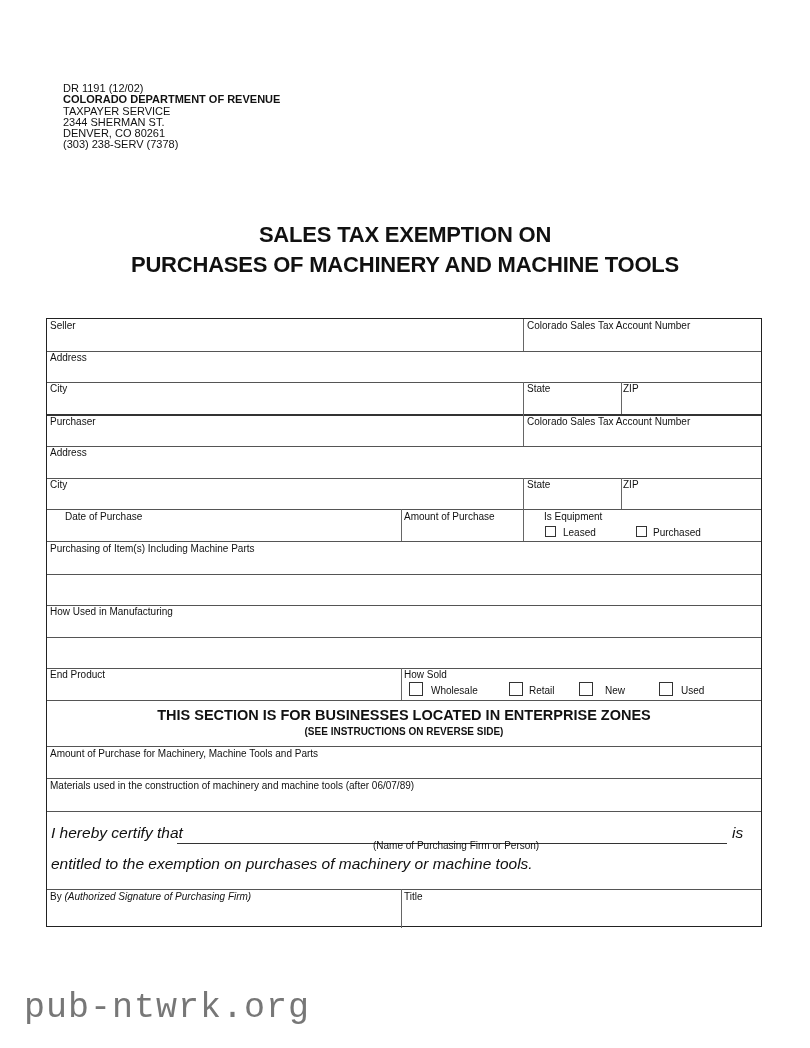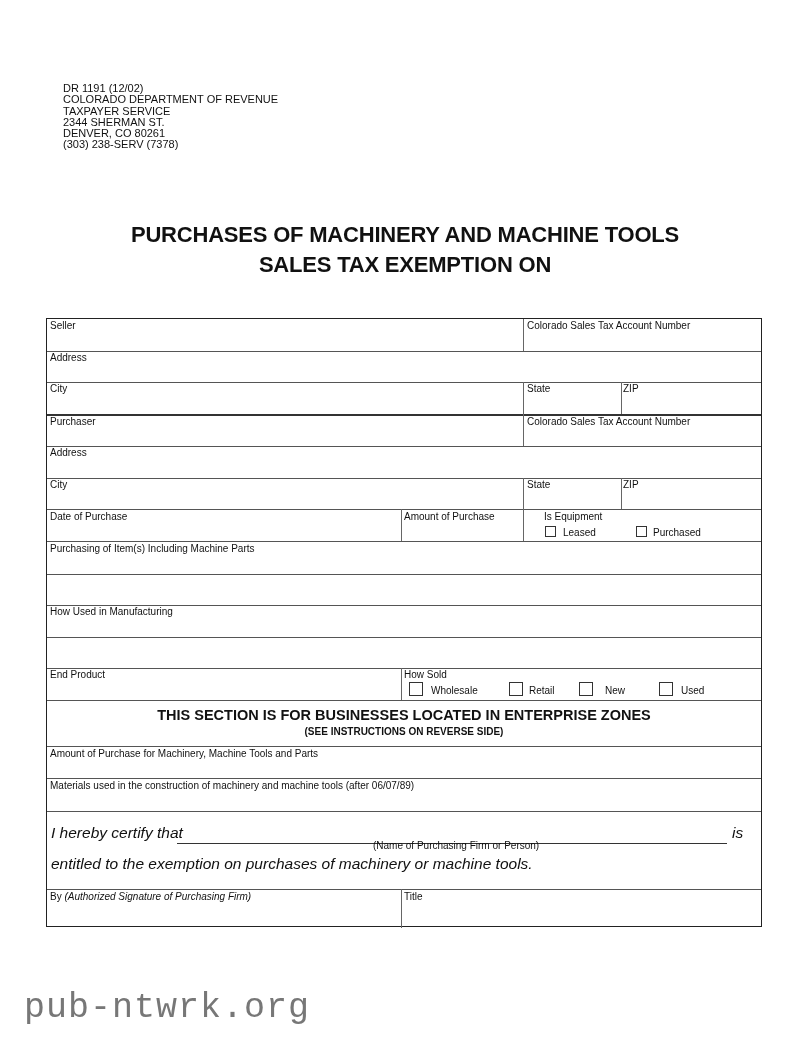--- a/index.html
+++ b/index.html
@@ -1,18 +1,18 @@
 <!DOCTYPE html>
 <html><head>
 <meta charset="utf-8">
 <style>
   html, body { margin:0; padding:0; background:#fff; }
   body { width:810px; height:1048px; position:relative; overflow:hidden; font-family:"Liberation Sans", sans-serif; color:#111; }
   .hdr { position:absolute; left:63px; top:83px; font-size:11px; line-height:11.3px; }
-  .hdr .b { font-weight:normal; }
+  .hdr .b { font-weight:bold; }
   .title { position:absolute; left:0; width:810px; top:220px; text-align:center; font-weight:bold; font-size:22px; line-height:30px; letter-spacing:-0.2px; }
   .form { position:absolute; left:46px; top:318px; width:716px; height:609px; border:1.5px solid #222; box-sizing:border-box; }
   .hl { position:absolute; left:0; right:0; height:0; border-top:1px solid #555; }
   .vl { position:absolute; width:0; border-left:1px solid #666; }
   .lbl { position:absolute; font-size:10px; line-height:12px; white-space:nowrap; }
   .cb { position:absolute; width:11px; height:11px; border:1px solid #333; box-sizing:border-box; background:#fff; }
   .cbl { width:14px; height:14px; }
   .ez1 { position:absolute; left:0; right:0; top:387px; text-align:center; font-weight:bold; font-size:14.5px; }
   .ez2 { position:absolute; left:0; right:0; top:407px; text-align:center; font-weight:bold; font-size:10px; }
   .cert { position:absolute; font-style:italic; font-size:15.5px; white-space:nowrap; }
@@ -25,22 +25,22 @@
 <div class="hdr">
   <div>DR 1191 (12/02)</div>
   <div class="b">COLORADO DEPARTMENT OF REVENUE</div>
   <div>TAXPAYER SERVICE</div>
   <div>2344 SHERMAN ST.</div>
   <div>DENVER, CO 80261</div>
   <div>(303) 238-SERV (7378)</div>
 </div>
 
 <div class="title">
+  <div>SALES TAX EXEMPTION ON</div>
   <div>PURCHASES OF MACHINERY AND MACHINE TOOLS</div>
-  <div>SALES TAX EXEMPTION ON</div>
 </div>
 
 <div class="form">
 
   <div class="hl" style="top:32px"></div>
   <div class="hl" style="top:63px"></div>
   <div class="hl" style="top:95px;border-top:2px solid #333"></div>
   <div class="hl" style="top:127px"></div>
   <div class="hl" style="top:159px"></div>
   <div class="hl" style="top:190px"></div>
@@ -72,21 +72,21 @@
   <div class="lbl" style="left:480px;top:64px">State</div>
   <div class="lbl" style="left:576px;top:64px">ZIP</div>
 
   <div class="lbl" style="left:3px;top:97px">Purchaser</div>
   <div class="lbl" style="left:480px;top:97px">Colorado Sales Tax Account  Number</div>
   <div class="lbl" style="left:3px;top:128px">Address</div>
   <div class="lbl" style="left:3px;top:160px">City</div>
   <div class="lbl" style="left:480px;top:160px">State</div>
   <div class="lbl" style="left:576px;top:160px">ZIP</div>
 
-  <div class="lbl" style="left:3px;top:192px">Date of Purchase</div>
+  <div class="lbl" style="left:18px;top:192px">Date of Purchase</div>
   <div class="lbl" style="left:357px;top:192px">Amount of Purchase</div>
   <div class="lbl" style="left:497px;top:192px">Is Equipment</div>
   <div class="cb" style="left:498px;top:207px"></div>
   <div class="lbl" style="left:516px;top:208px">Leased</div>
   <div class="cb" style="left:589px;top:207px"></div>
   <div class="lbl" style="left:606px;top:208px">Purchased</div>
 
   <div class="lbl" style="left:3px;top:224px">Purchasing of Item(s) Including Machine Parts</div>
   <div class="lbl" style="left:3px;top:287px">How Used in Manufacturing</div>
   <div class="lbl" style="left:3px;top:350px">End Product</div>

